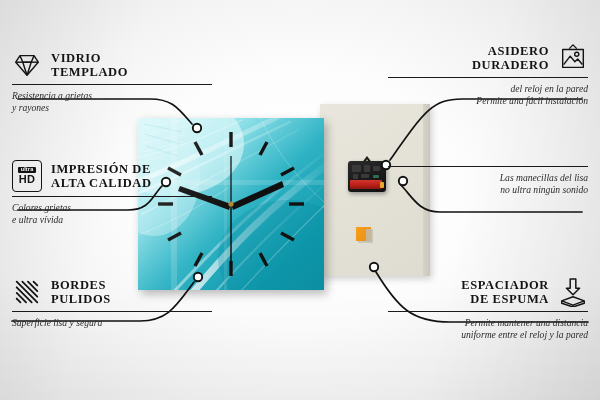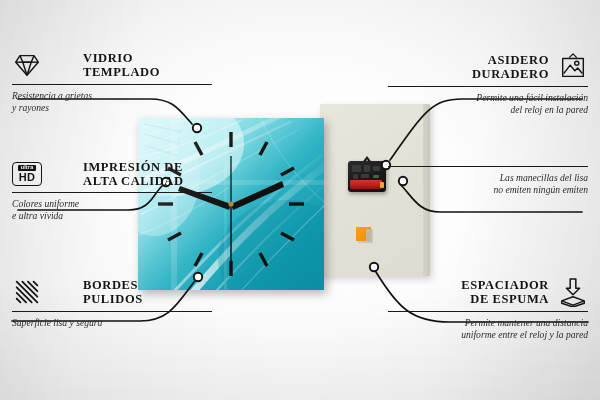--- a/index.html
+++ b/index.html
@@ -37,36 +37,36 @@
   .f-icon{width:30px;height:30px;flex:0 0 30px;display:block;}
   .f-title{
     font-family:"Liberation Serif", serif;
     font-weight:700;
     font-size:12.5px;
     line-height:14px;
     letter-spacing:0.6px;
     color:#141414;
     text-transform:uppercase;
   }
-  .f-title span{display:block;white-space:nowrap;margin-left:32px;}
+  .f-title span{display:block;white-space:nowrap;}
   .f-rule{height:1px;background:#1a1a1a;margin-top:4px;width:100%;}
   .f-desc{
     margin-top:5px;
     font-family:"Liberation Serif", serif;
     font-size:9.6px;
     line-height:11.6px;
     color:#2b2b2b;
   }
   .f-desc span{display:block;white-space:nowrap;font-style:italic;}
 
   
   #feat-vidrio        {left:12px; top:50px;}
   #feat-impresion     {left:12px; top:160px;}
   #feat-bordes        {left:12px; top:277px;}
-  #feat-asidero       {left:388px;top:52px;}
+  #feat-asidero       {left:388px;top:43px;}
   #feat-mecanismo     {left:388px;top:162px;}
   #feat-espaciador    {left:388px;top:277px;}
 
   
   .hd-badge{
     width:30px;height:28px;border:1.6px solid #141414;border-radius:4px;
     display:flex;flex-direction:column;align-items:center;justify-content:center;
     line-height:1;box-sizing:border-box;
   }
   .hd-badge .u{font-family:"Liberation Sans",sans-serif;font-size:5.4px;font-weight:700;
@@ -304,32 +304,32 @@
     </div>
     <div class="f-rule"></div>
     <div class="f-desc">
       <span>Resistencia a grietas</span>
       <span>y rayones</span>
     </div>
   </div>
 
   <div class="feature left" id="feat-impresion">
     <div class="f-head">
-      <div class="hd-badge f-icon" style="width:30px;height:24px;">
+      <div class="hd-badge f-icon" style="width:30px;height:32px;">
         <div class="u">ultra</div>
         <div class="h">HD</div>
       </div>
       <div class="f-title">
         <span>IMPRESIÓN DE</span>
         <span>ALTA CALIDAD</span>
       </div>
     </div>
     <div class="f-rule"></div>
     <div class="f-desc">
-      <span>Colores uniforme</span>
+      <span>Colores grietas</span>
       <span>e ultra vívida</span>
     </div>
   </div>
 
   <div class="feature left" id="feat-bordes">
     <div class="f-head">
       <svg class="f-icon" viewBox="0 0 32 32">
         <g stroke="#141414" stroke-width="1.9" stroke-linecap="round">
           <line x1="5" y1="5" x2="27" y2="27"></line>
           <line x1="5" y1="11" x2="21" y2="27"></line>
@@ -361,30 +361,30 @@
         <g fill="none" stroke="#141414" stroke-width="1.5" stroke-linejoin="round">
           <path d="M12 6 L 16 2 L 20 6"></path>
           <rect x="5" y="7" width="22" height="19"></rect>
           <path d="M6 23 L 13 14 L 18 20 L 21 17 L 26 23"></path>
           <circle cx="20" cy="12" r="2.2"></circle>
         </g>
       </svg>
     </div>
     <div class="f-rule"></div>
     <div class="f-desc">
+      <span>del reloj en la pared</span>
       <span>Permite una fácil instalación</span>
-      <span>del reloj en la pared</span>
     </div>
   </div>
 
   <div class="feature right" id="feat-mecanismo">
     <div class="f-rule"></div>
     <div class="f-desc">
       <span>Las manecillas del lisa</span>
-      <span>no emiten ningún emiten</span>
+      <span>no ultra ningún sonido</span>
     </div>
   </div>
 
   <div class="feature right" id="feat-espaciador">
     <div class="f-head">
       <div class="f-title">
         <span>ESPACIADOR</span>
         <span>DE ESPUMA</span>
       </div>
       <svg class="f-icon" viewBox="0 0 32 32">

